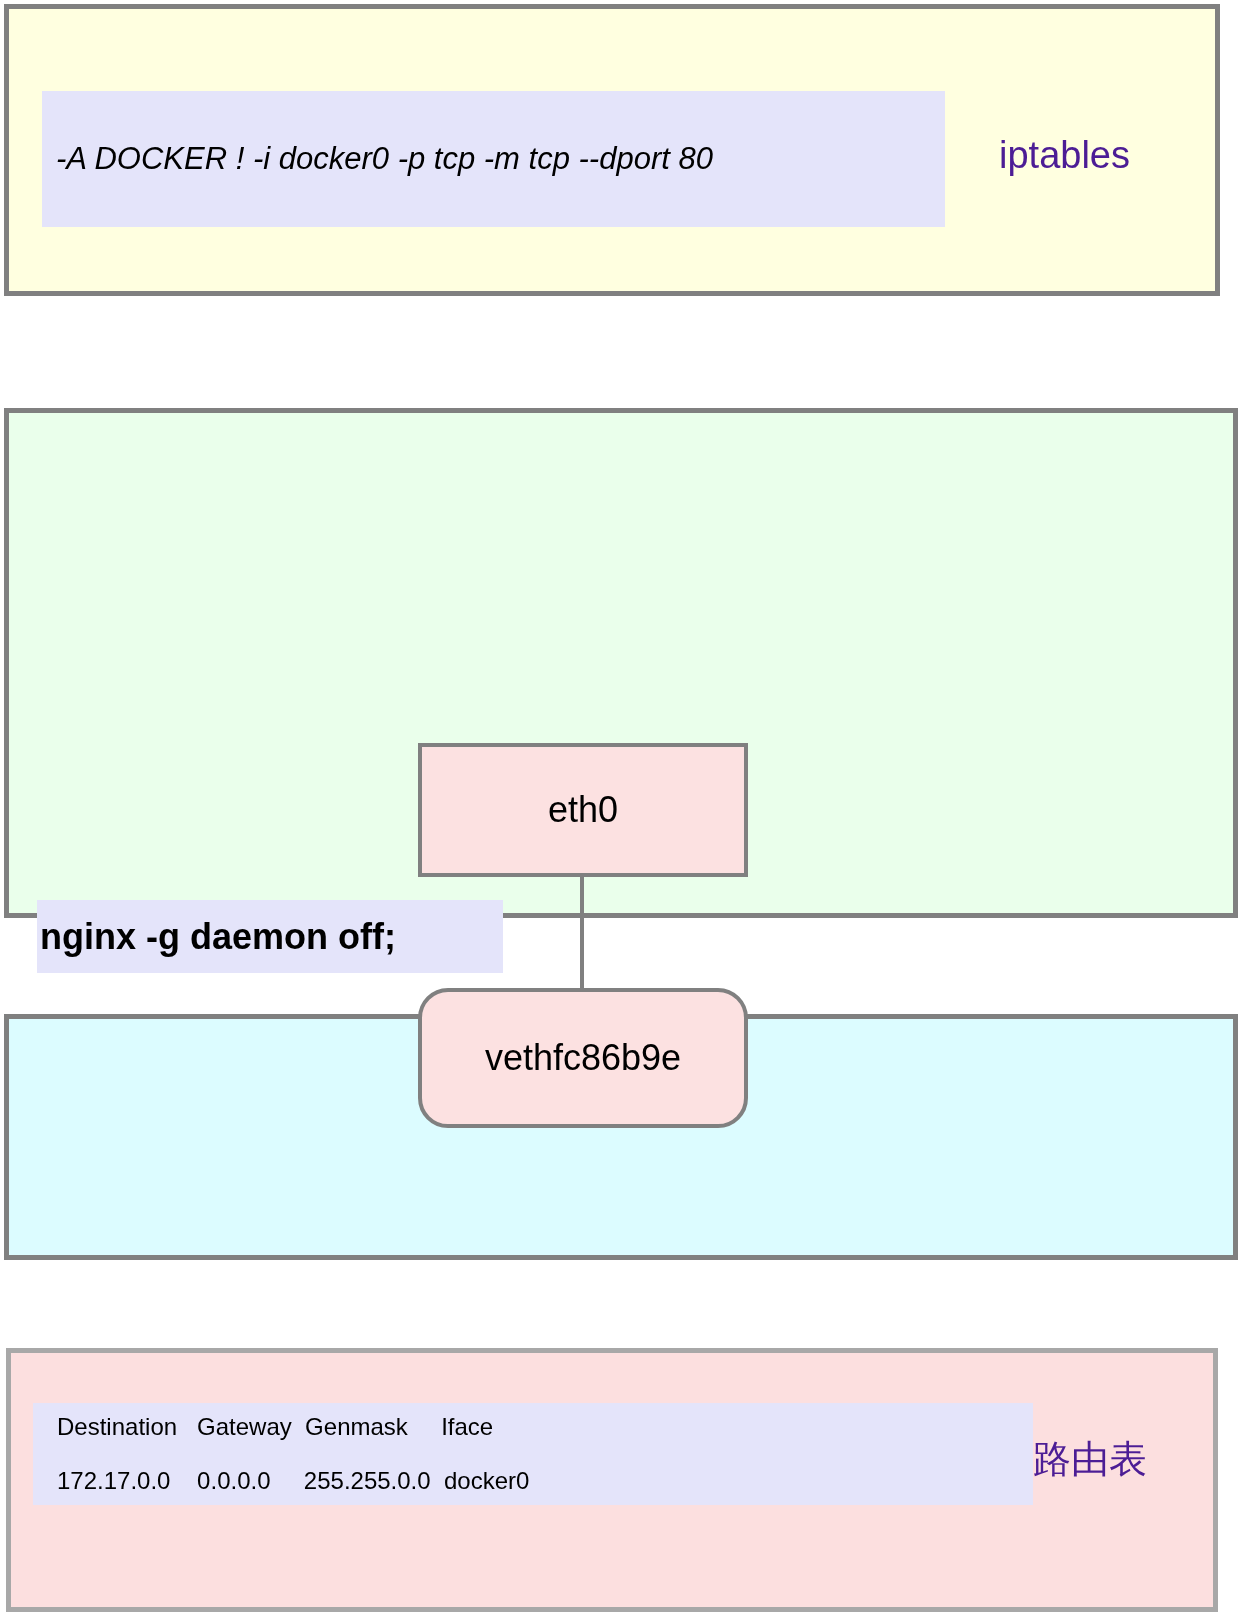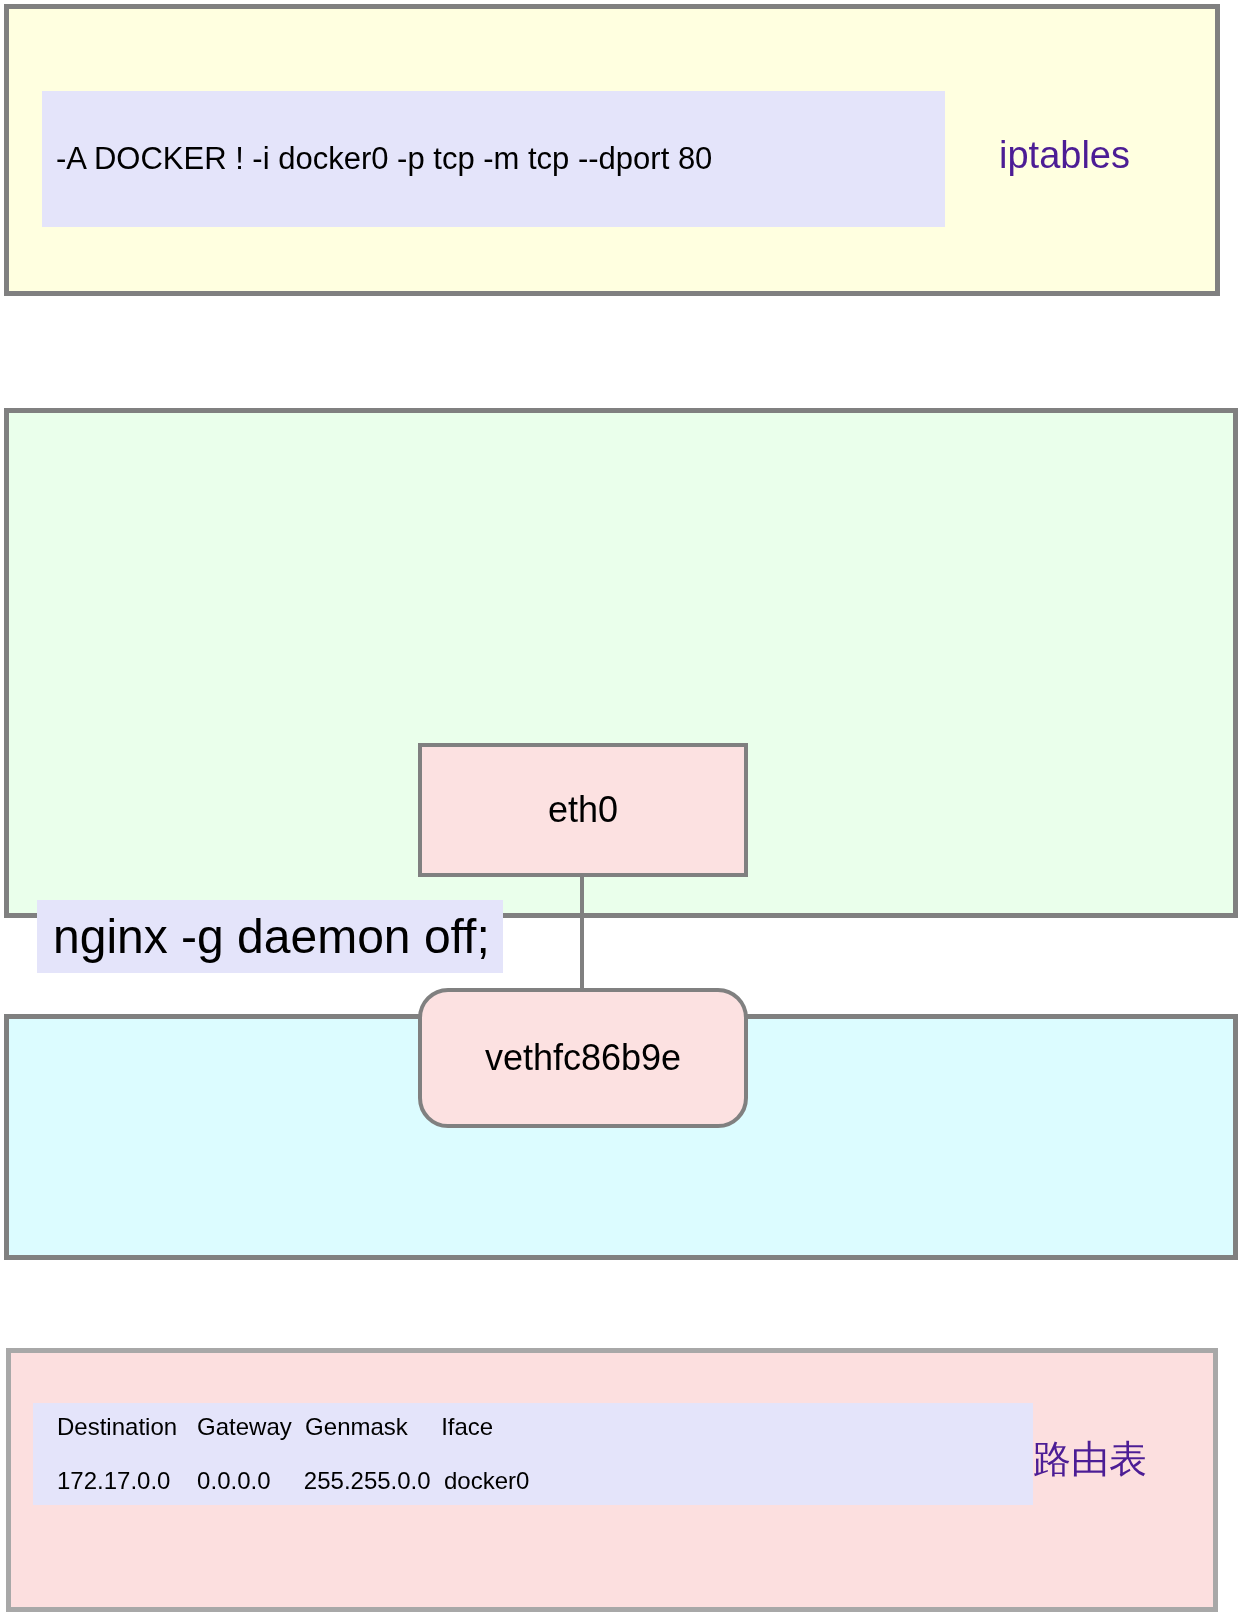--- a/index.html
+++ b/index.html
@@ -63,28 +63,28 @@
 
   
   .connector {
     position: absolute;
     background: #808080;
   }
 
   
   #iptables-section { left: 4px;  top: 4px;    width: 1216px; height: 292px; }
   #iptables-code    { left: 33px; top: 82px;   width: 903px;  height: 136px;
-                      display: flex; flex-direction: column; justify-content: center; }
+                      display: flex; flex-direction: column; justify-content: center; font-style: italic; }
   #iptables-code .code-line { font-size: 31px; line-height: 52px; padding-left: 14px; }
   #iptables-label   { left: 990px; top: 125px; font-size: 38px; }
 
   #container-section { left: 4px;  top: 408px;  width: 1234px; height: 510px; }
   #nginx-code        { left: 28px; top: 487px;  width: 466px;  height: 73px;
                        display: flex; align-items: center; }
-  #nginx-code .code-line { font-size: 48px; padding-left: 16px; }
+  #nginx-code .code-line { font-size: 36px; padding-left: 3px; font-weight: bold; }
   #container-label   { left: 916px; top: 605px; font-size: 38px; }
   #container-ip      { left: 192px; top: 795px; font-size: 32px; }
   #eth0-box          { left: 418px; top: 743px; width: 330px; height: 134px; font-size: 36px; }
 
   #bridge-section  { left: 4px;  top: 1014px; width: 1234px; height: 246px; }
   #veth-box        { left: 418px; top: 988px;  width: 330px; height: 140px; font-size: 36px; border-radius: 30px; }
 
   #veth-connector  { left: 580px; top: 877px;  width: 4px;   height: 112px; }
 
   #routes-section  { left: 6px;  top: 1348px; width: 1212px; height: 264px; }

